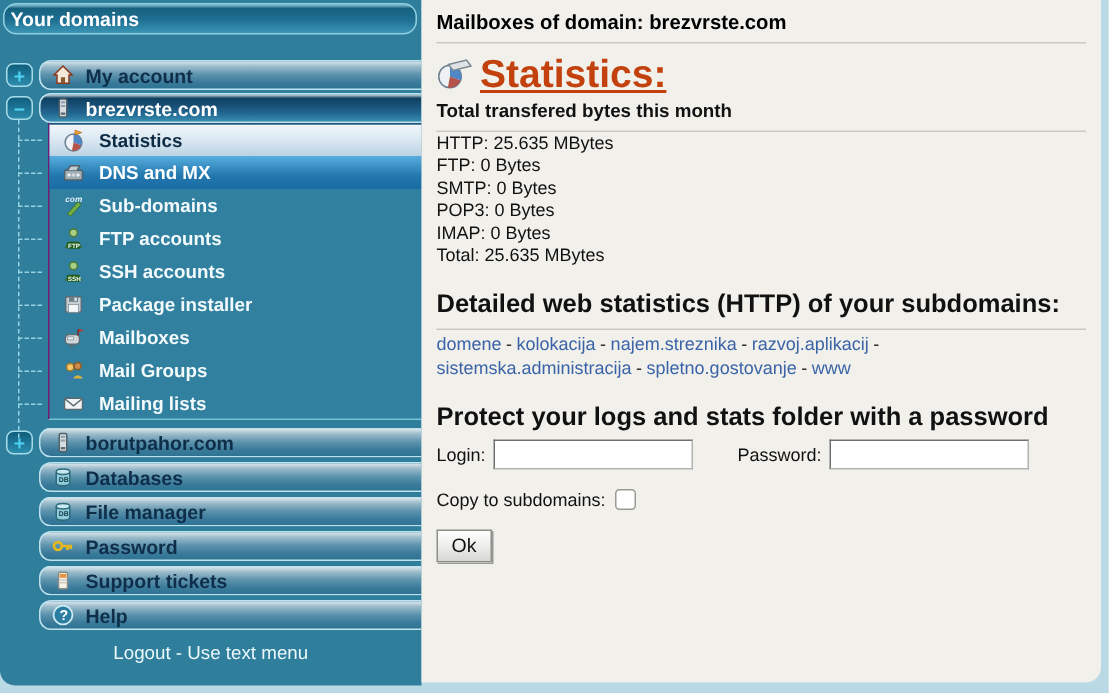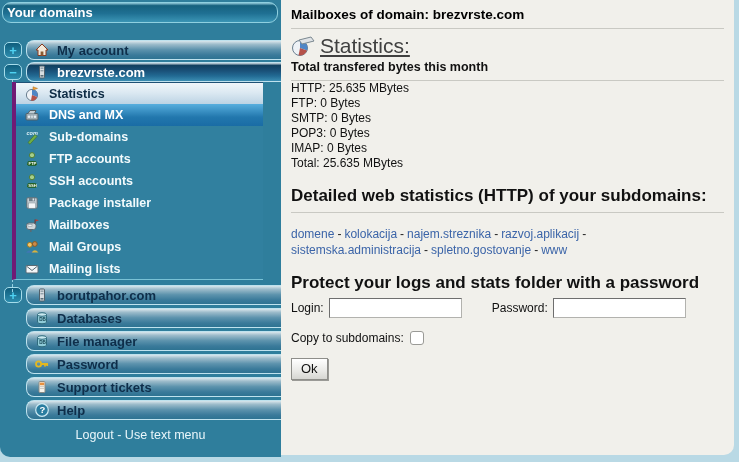--- a/index.html
+++ b/index.html
@@ -41,23 +41,23 @@
   }
   .bar.light {
     background: linear-gradient(180deg, #d9e6ec 0%, #9dbccb 18%, #5d93ad 48%, #3a7a9a 78%, #2e7392 100%);
     color: #0e2e4a;
   }
   .bar.dark {
     background: linear-gradient(180deg, #cfdde4 0%, #10405f 14%, #1a527a 45%, #226a93 72%, #3b8db2 100%);
     color: #ffffff;
   }
   .submenu {
-    position: absolute; left: 12px; top: 82px; width: 251px; height: 198px;
+    position: absolute; left: 32px; top: 82px; width: 251px; height: 198px;
     background: #31809f;
-    border-left: 4px solid #701a75; border-bottom: 1px solid #79c2d6;
+    border-left: 1px solid #701a75; border-bottom: 1px solid #79c2d6;
   }
   .subitem {
     height: 22px; display: flex; align-items: center; gap: 9px;
     padding-left: 8px; font-weight: bold; font-size: 12.5px; color: #f2fafc;
     cursor: pointer;
   }
   .subitem.selected {
     background: linear-gradient(180deg, #f0f6fa 0%, #dce9f2 45%, #bcd3e4 100%);
     border-top: 1px solid #1f5276;
     color: #0d2b44;
@@ -86,27 +86,27 @@
     background: #f1f0eb;
     border-bottom-right-radius: 10px;
     padding: 7px 10px 0 10px;
     color: #111111;
     font-size: 12px;
   }
   .page-title { font-size: 13.5px; font-weight: bold; color: #000; }
   .rule { border: none; border-top: 1px solid #c9c9c3; margin: 6px 0 0 0; }
   .head-row { display: flex; align-items: center; gap: 5px; margin-top: 5px; }
   .big-title {
-    font-size: 21px; font-weight: normal; color: #404040;
+    font-size: 26px; font-weight: bold; color: #c2410c;
     text-decoration: underline;
   }
   .subtitle { font-weight: bold; font-size: 12.5px; margin-top: 2px; }
   .stats { line-height: 15px; }
   .section-head { font-weight: bold; font-size: 17px; margin-top: 15px; }
-  .links { margin-top: 13px; line-height: 16px; }
+  .links { margin-top: 1px; line-height: 16px; }
   .links a { color: #3b64a8; text-decoration: none; cursor: pointer; }
   .links .sep { color: #222; margin: 0 3px; }
   .form-row { margin-top: 5px; display: flex; align-items: center; }
   .form-row label { margin-right: 5px; }
   .txt-input {
     width: 133px; height: 20px; background: #ffffff;
     border: 1px solid; border-color: #6e6e6e #b2b2ae #b2b2ae #6e6e6e;
     font-family: "Liberation Sans", sans-serif; font-size: 12px; padding: 0 3px;
   }
   .gap-pass { margin-left: 30px; }

